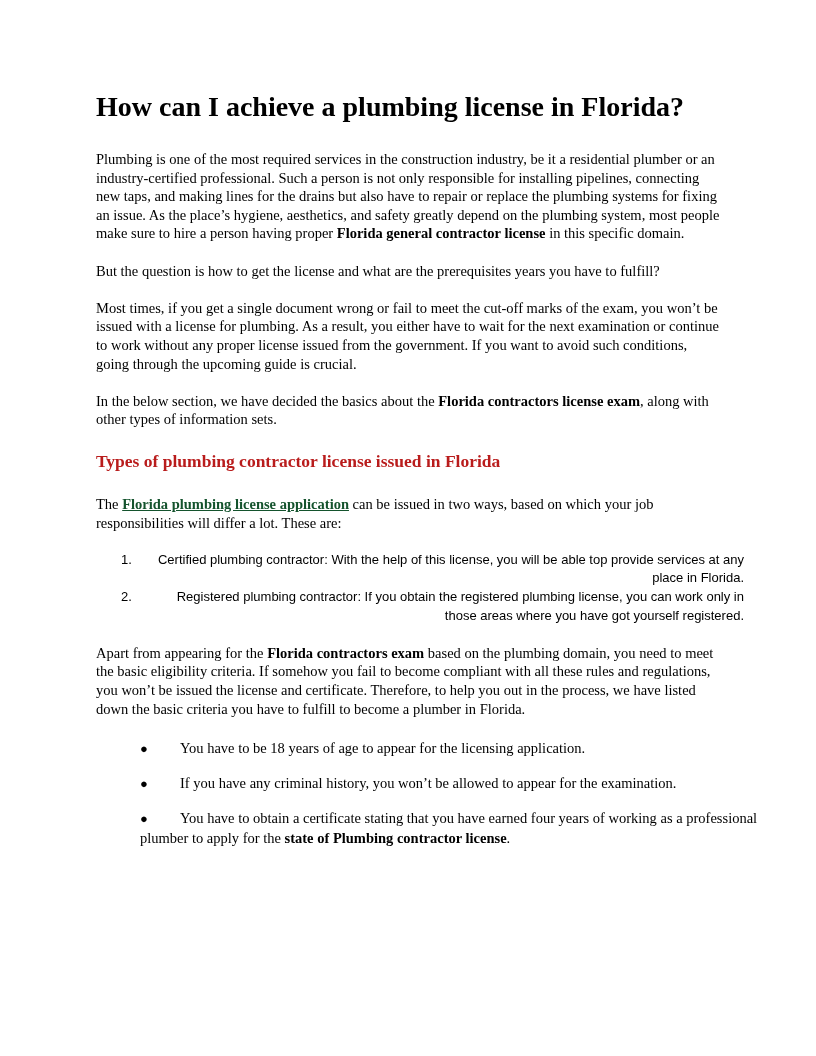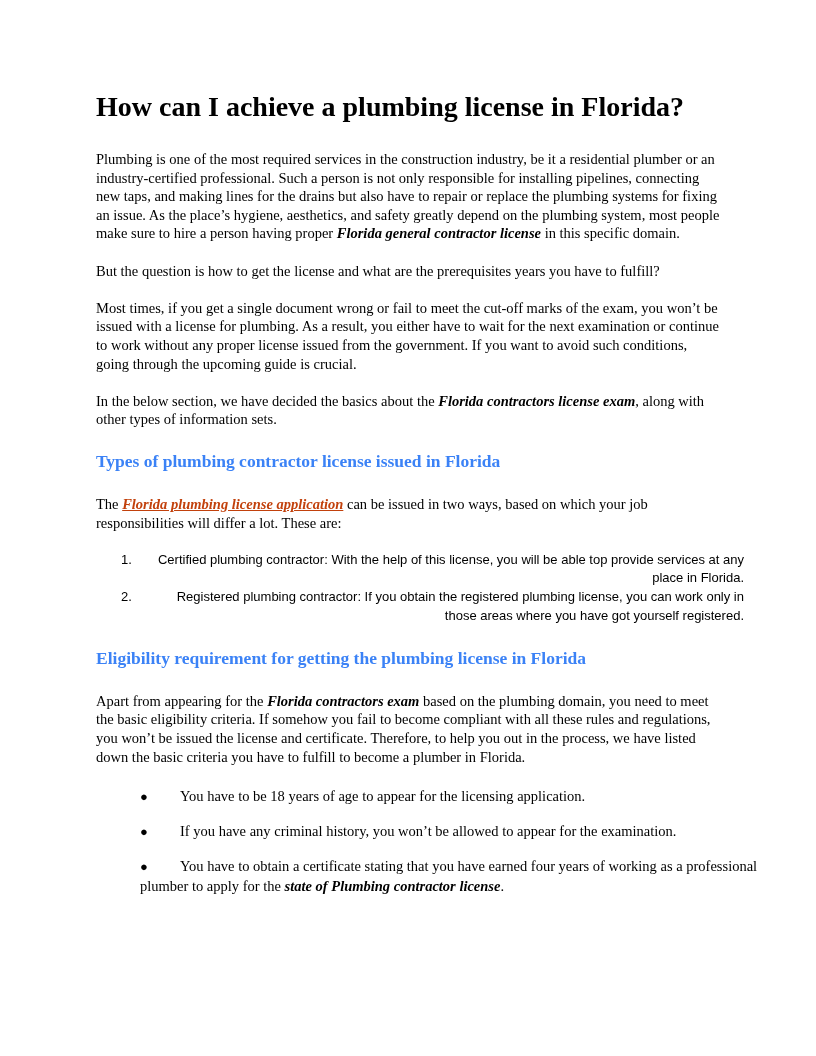--- a/index.html
+++ b/index.html
@@ -27,28 +27,28 @@
     font-size: 14.5px;
     line-height: 18.6px;
     margin: 0 0 18.6px 0;
     width: 624px;
   }
   h2.section-heading {
     font-family: "Liberation Serif", serif;
     font-weight: bold;
     font-size: 17.5px;
     line-height: 22px;
-    color: #3b82f6;
+    color: #b91c1c;
     margin: 21px 0 23px 0;
     width: 624px;
   }
-  .runs .b { font-weight: bold; font-style: italic; }
+  .runs .b { font-weight: bold; }
   .runs .link {
     font-weight: bold;
-    color: #c2410c;
+    color: #14532d;
     text-decoration: underline;
     cursor: pointer;
   }
   ol.numlist {
     list-style: none;
     margin: 0 0 18px 0;
     padding: 0;
     font-family: "Liberation Sans", sans-serif;
     font-size: 13px;
     line-height: 18.8px;
@@ -97,21 +97,20 @@
     <li>
       <span class="num">1.</span>
       <span class="numtext runs"><span>Certified plumbing contractor: With the help of this license, you will be able top provide services at any place in Florida.</span></span>
     </li>
     <li>
       <span class="num">2.</span>
       <span class="numtext runs"><span>Registered plumbing contractor: If you obtain the registered plumbing license, you can work only in those areas where you have got yourself registered.</span></span>
     </li>
   </ol>
 
-  <h2 class="section-heading">Eligibility requirement for getting the plumbing license in Florida</h2>
 
   <p class="body runs"><span>Apart from appearing for the </span><span class="b">Florida contractors exam</span><span> based on the plumbing domain, you need to meet the basic eligibility criteria. If somehow you fail to become compliant with all these rules and regulations, you won’t be issued the license and certificate. Therefore, to help you out in the process, we have listed down the basic criteria you have to fulfill to become a plumber in Florida.</span></p>
 
   <div class="bullets">
     <p class="bullet"><span class="bmark">●</span><span class="runs"><span>You have to be 18 years of age to appear for the licensing application.</span></span></p>
     <p class="bullet"><span class="bmark">●</span><span class="runs"><span>If you have any criminal history, you won’t be allowed to appear for the examination.</span></span></p>
     <p class="bullet"><span class="bmark">●</span><span class="runs"><span>You have to obtain a certificate stating that you have earned four years of working as a professional plumber to apply for the </span><span class="b">state of Plumbing contractor license</span><span>.</span></span></p>
   </div>
 
 </div>

